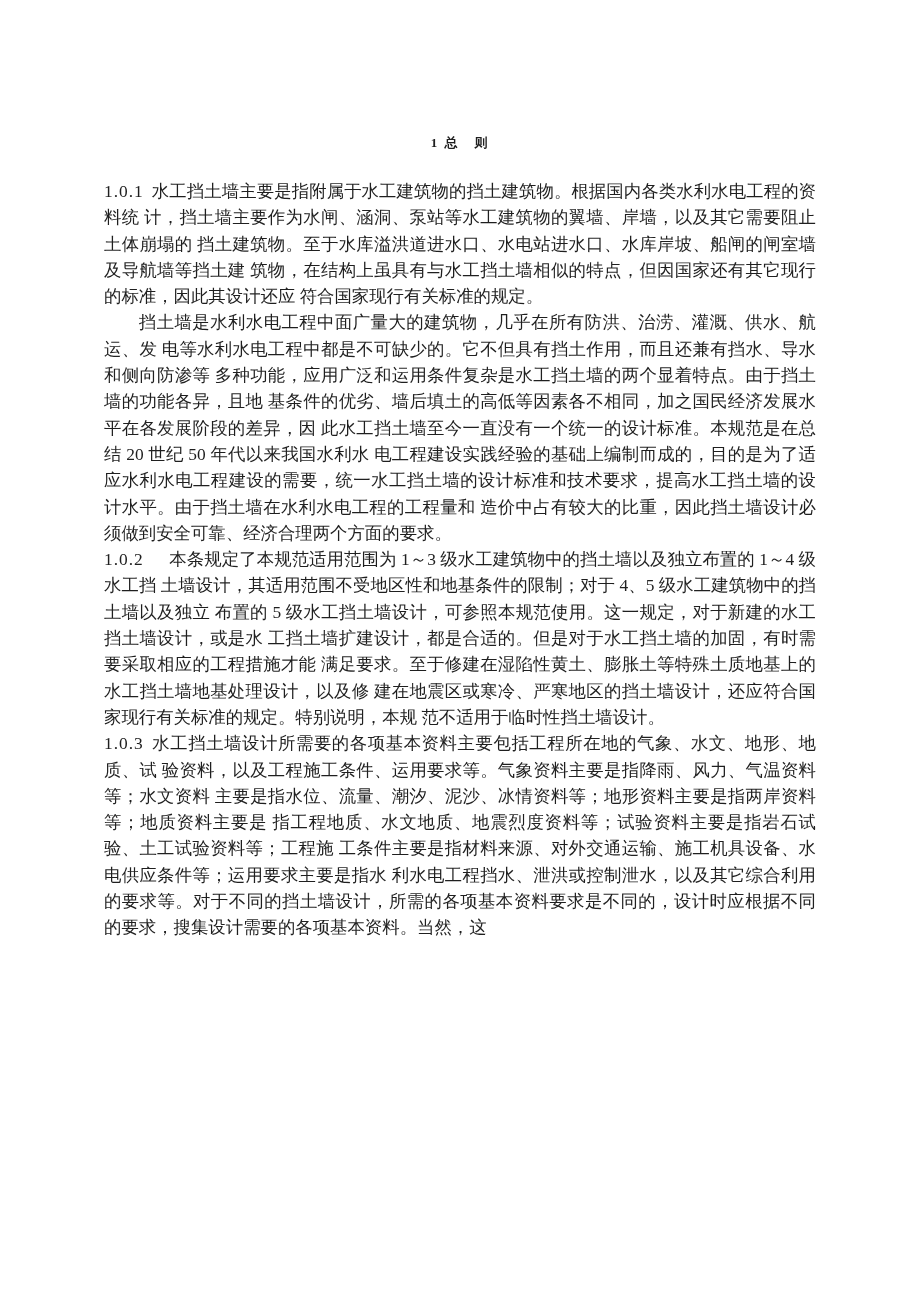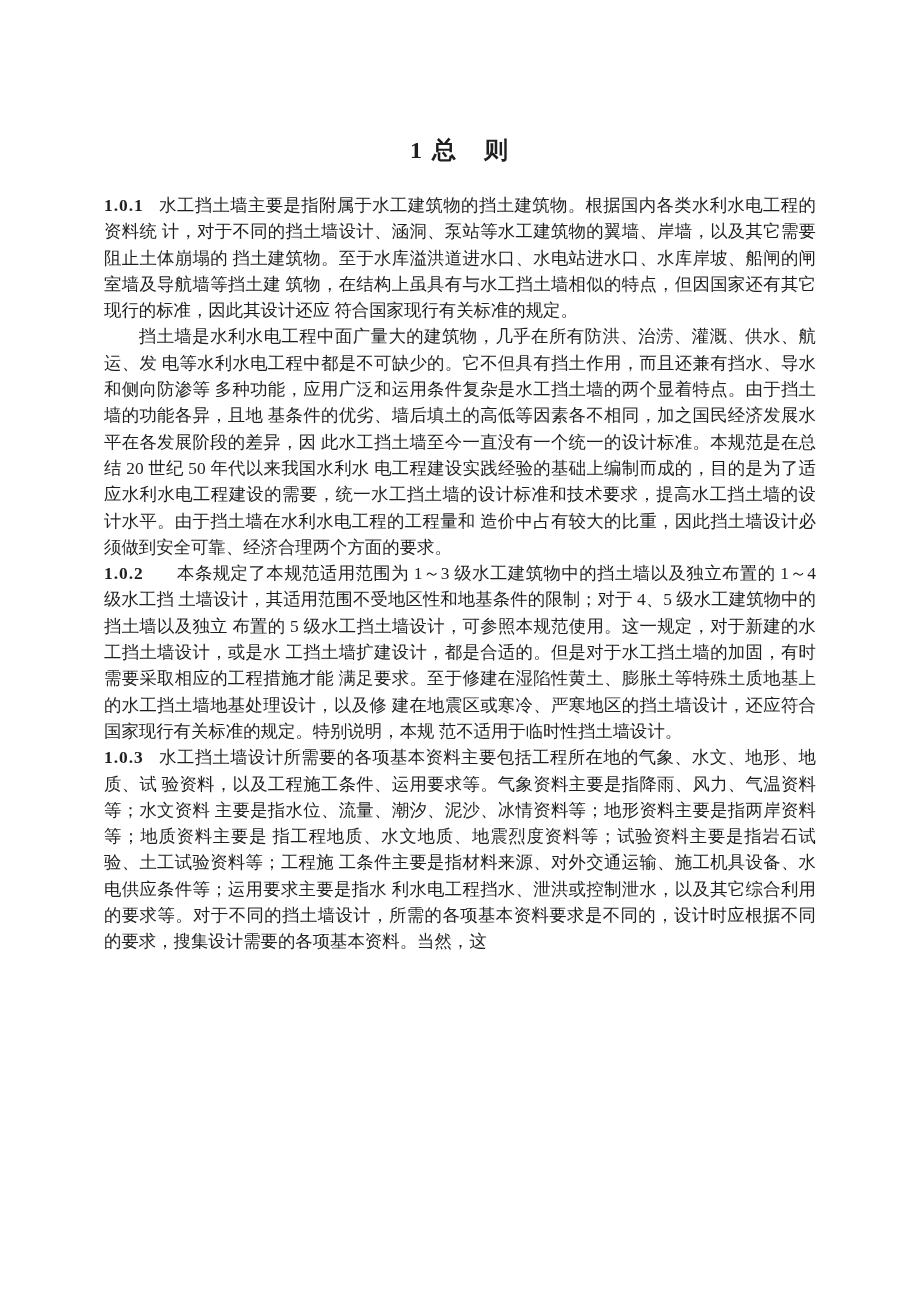--- a/index.html
+++ b/index.html
@@ -16,51 +16,51 @@
     overflow: hidden;
   }
   .sheet {
     position: absolute;
     left: 104px;
     top: 134px;
     width: 712px;
   }
   .doc-title {
     text-align: center;
-    font-size: 24px;
+    font-size: 13px;
     font-weight: bold;
     letter-spacing: 2px;
     margin: 0 0 26px 0;
     white-space: pre;
   }
   .para {
     margin: 0;
     font-size: 17.4px;
     line-height: 26.3px;
     text-align: justify;
     text-justify: inter-character;
     word-break: break-all;
   }
   .para .num {
-    font-weight: bold;
-    margin-right: 15px;
+    font-weight: normal;
+    margin-right: 8px;
     letter-spacing: 1px;
   }
   .para.indent {
     text-indent: 2em;
   }
 </style>
 </head>
 <body>
 
 <div class="sheet">
 
   <h1 class="doc-title">1 总　则</h1>
 
-  <p class="para"><span class="num">1.0.1</span><span>水工挡土墙主要是指附属于水工建筑物的挡土建筑物。根据国内各类水利水电工程的资料统 计，对于不同的挡土墙设计、涵洞、泵站等水工建筑物的翼墙、岸墙，以及其它需要阻止土体崩塌的 挡土建筑物。至于水库溢洪道进水口、水电站进水口、水库岸坡、船闸的闸室墙及导航墙等挡土建 筑物，在结构上虽具有与水工挡土墙相似的特点，但因国家还有其它现行的标准，因此其设计还应 符合国家现行有关标准的规定。</span></p>
+  <p class="para"><span class="num">1.0.1</span><span>水工挡土墙主要是指附属于水工建筑物的挡土建筑物。根据国内各类水利水电工程的资料统 计，挡土墙主要作为水闸、涵洞、泵站等水工建筑物的翼墙、岸墙，以及其它需要阻止土体崩塌的 挡土建筑物。至于水库溢洪道进水口、水电站进水口、水库岸坡、船闸的闸室墙及导航墙等挡土建 筑物，在结构上虽具有与水工挡土墙相似的特点，但因国家还有其它现行的标准，因此其设计还应 符合国家现行有关标准的规定。</span></p>
 
   <p class="para indent"><span>挡土墙是水利水电工程中面广量大的建筑物，几乎在所有防洪、治涝、灌溉、供水、航运、发 电等水利水电工程中都是不可缺少的。它不但具有挡土作用，而且还兼有挡水、导水和侧向防渗等 多种功能，应用广泛和运用条件复杂是水工挡土墙的两个显着特点。由于挡土墙的功能各异，且地 基条件的优劣、墙后填土的高低等因素各不相同，加之国民经济发展水平在各发展阶段的差异，因 此水工挡土墙至今一直没有一个统一的设计标准。本规范是在总结 20 世纪 50 年代以来我国水利水 电工程建设实践经验的基础上编制而成的，目的是为了适应水利水电工程建设的需要，统一水工挡土墙的设计标准和技术要求，提高水工挡土墙的设计水平。由于挡土墙在水利水电工程的工程量和 造价中占有较大的比重，因此挡土墙设计必须做到安全可靠、经济合理两个方面的要求。</span></p>
 
   <p class="para"><span class="num">1.0.2</span><span>　本条规定了本规范适用范围为 1～3 级水工建筑物中的挡土墙以及独立布置的 1～4 级水工挡 土墙设计，其适用范围不受地区性和地基条件的限制；对于 4、5 级水工建筑物中的挡土墙以及独立 布置的 5 级水工挡土墙设计，可参照本规范使用。这一规定，对于新建的水工挡土墙设计，或是水 工挡土墙扩建设计，都是合适的。但是对于水工挡土墙的加固，有时需要采取相应的工程措施才能 满足要求。至于修建在湿陷性黄土、膨胀土等特殊土质地基上的水工挡土墙地基处理设计，以及修 建在地震区或寒冷、严寒地区的挡土墙设计，还应符合国家现行有关标准的规定。特别说明，本规 范不适用于临时性挡土墙设计。</span></p>
 
 
   <p class="para"><span class="num">1.0.3</span><span>水工挡土墙设计所需要的各项基本资料主要包括工程所在地的气象、水文、地形、地质、试 验资料，以及工程施工条件、运用要求等。气象资料主要是指降雨、风力、气温资料等；水文资料 主要是指水位、流量、潮汐、泥沙、冰情资料等；地形资料主要是指两岸资料等；地质资料主要是 指工程地质、水文地质、地震烈度资料等；试验资料主要是指岩石试验、土工试验资料等；工程施 工条件主要是指材料来源、对外交通运输、施工机具设备、水电供应条件等；运用要求主要是指水 利水电工程挡水、泄洪或控制泄水，以及其它综合利用的要求等。对于不同的挡土墙设计，所需的各项基本资料要求是不同的，设计时应根据不同的要求，搜集设计需要的各项基本资料。当然，这</span></p>
 
 </div>
 

